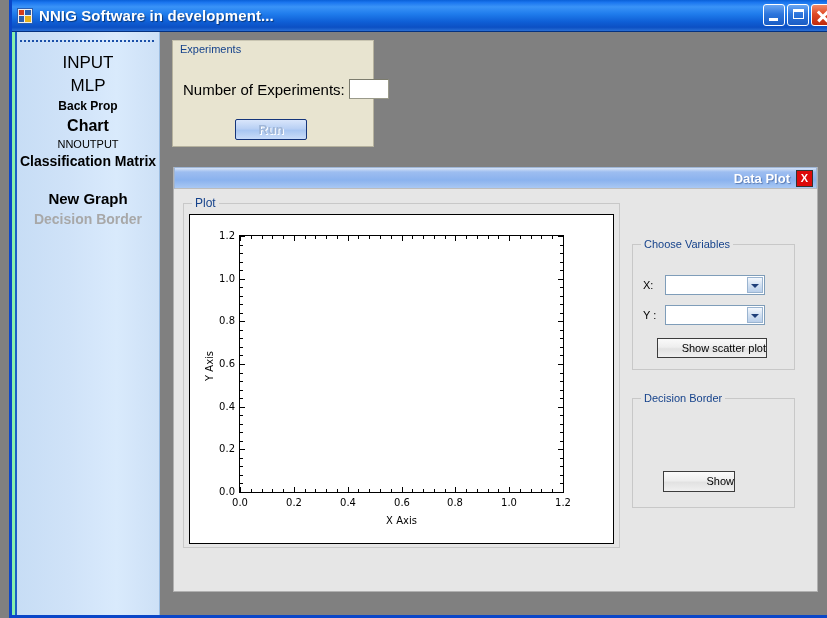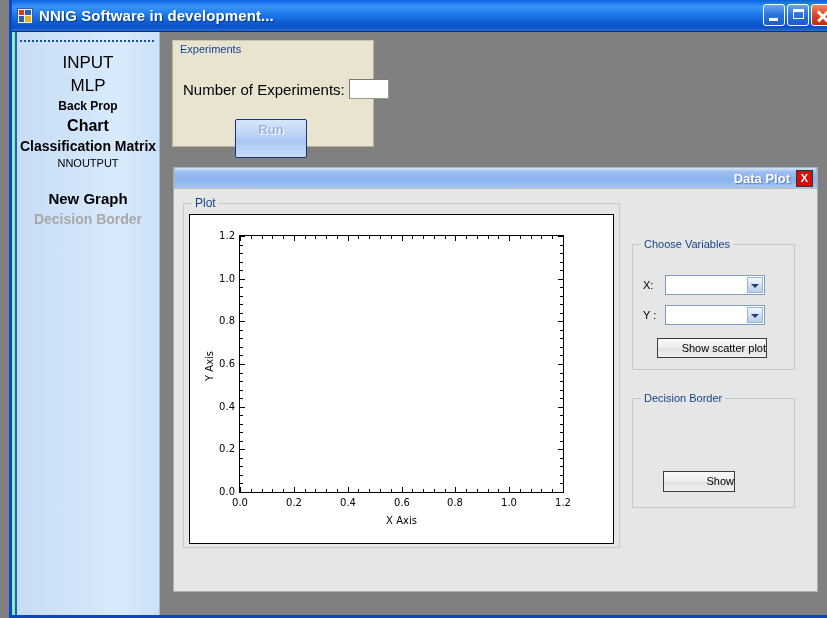--- a/index.html
+++ b/index.html
@@ -213,21 +213,21 @@
     box-sizing: border-box;
     background: #ffffff;
     border: 1px solid #9a9a8a;
     border-top-color: #7c7c6e;
     border-left-color: #7c7c6e;
   }
   .run-btn {
     position: absolute;
     left: 62px; top: 78px;
     width: 72px;
-    height: 39px;
+    height: 21px;
     box-sizing: border-box;
     border: 1px solid #15357a;
     border-radius: 2px;
     background: linear-gradient(to bottom, #d9e6fb 0%, #b9d0f4 45%, #a8c6f2 55%, #c9dcf8 100%);
     color: #9fb6d8;
     font-size: 13px;
     font-weight: bold;
     text-align: center;
     line-height: 19px;
     text-shadow: 1px 1px 0 #ffffff;
@@ -464,22 +464,22 @@
     </div>
 
     <div class="client">
 
       <div class="sidebar">
         <div class="sidebar-dots"></div>
         <div class="nav-item n-input">INPUT</div>
         <div class="nav-item n-mlp">MLP</div>
         <div class="nav-item n-back">Back Prop</div>
         <div class="nav-item n-chart">Chart</div>
+        <div class="nav-item n-nnout">NNOUTPUT</div>
         <div class="nav-item n-cmatrix">Classification Matrix</div>
-        <div class="nav-item n-nnout">NNOUTPUT</div>
         <div class="nav-item n-newgraph">New Graph</div>
         <div class="nav-item n-decision">Decision Border</div>
       </div>
 
       <div class="mdi">
 
         <div class="experiments">
           <span class="gb-legend">Experiments</span>
           <div class="exp-row">
             <span class="exp-label">Number of Experiments:</span>

